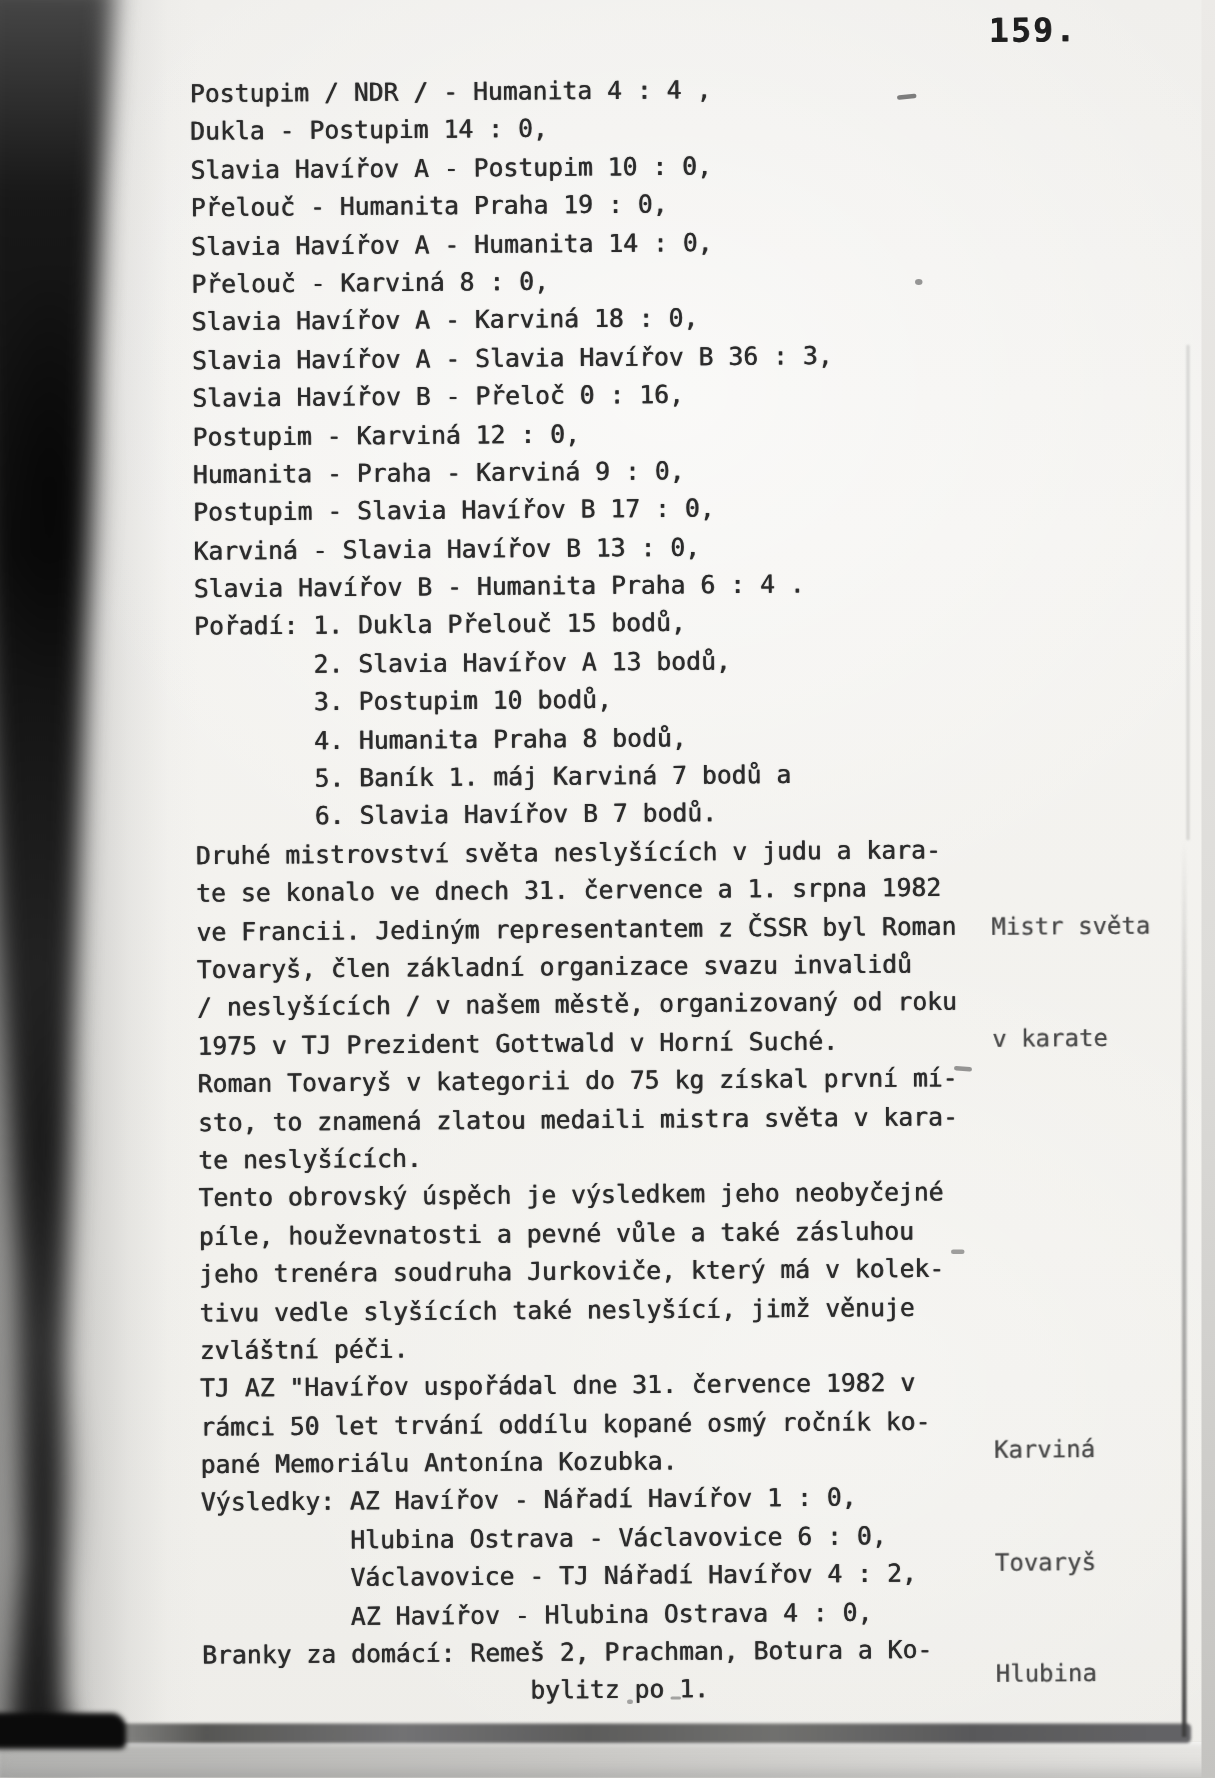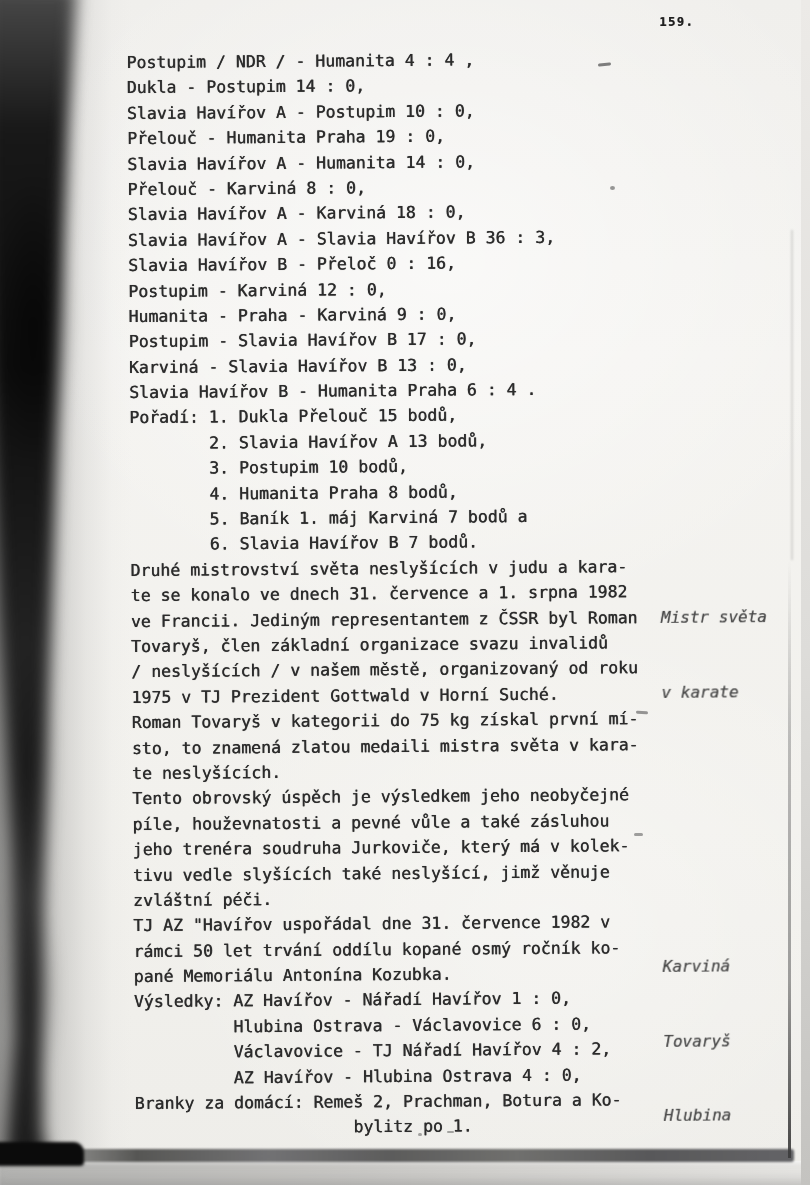--- a/index.html
+++ b/index.html
@@ -70,33 +70,33 @@
 
   
   .typed{
     position:absolute;inset:0;
     transform:rotate(-0.45deg);transform-origin:140px 0;
     color:var(--ink,#2b2b2b);
     font-size:16.5px;line-height:25.4px;
   }
   .page-number{
     position:absolute;left:659px;top:13px;
-    font-size:12px;line-height:26px;letter-spacing:1.5px;font-weight:bold;color:#1f1f1f;
+    font-size:22px;line-height:26px;letter-spacing:1.5px;font-weight:bold;color:#1f1f1f;
     text-shadow:.5px 0 0 rgba(0,0,0,.7);
   }
   .doc-body{
     position:absolute;left:126px;top:50px;white-space:pre;
     text-shadow:.4px 0 0 rgba(30,30,30,.75), 0 0 1px rgba(60,60,60,.45);
   }
   .doc-body .line{height:25.4px;}
   .margin-note{
     position:absolute;white-space:pre;color:var(--margin-ink,#484848);
     text-shadow:.3px 0 .6px rgba(70,70,70,.6);filter:blur(.25px);font-size:16px;
   }
-  .margin-note .mline{height:24px;line-height:24px;font-style:italic;}
+  .margin-note .mline{height:24px;line-height:24px;}
   .mn1{left:656px;top:559px;}
   .mn2{left:655px;top:908px;}
 </style>
 </head>
 <body>
 
 <div class="scan-root">
   <div class="paper"></div>
 
   <div class="edge-left-soft"></div>

